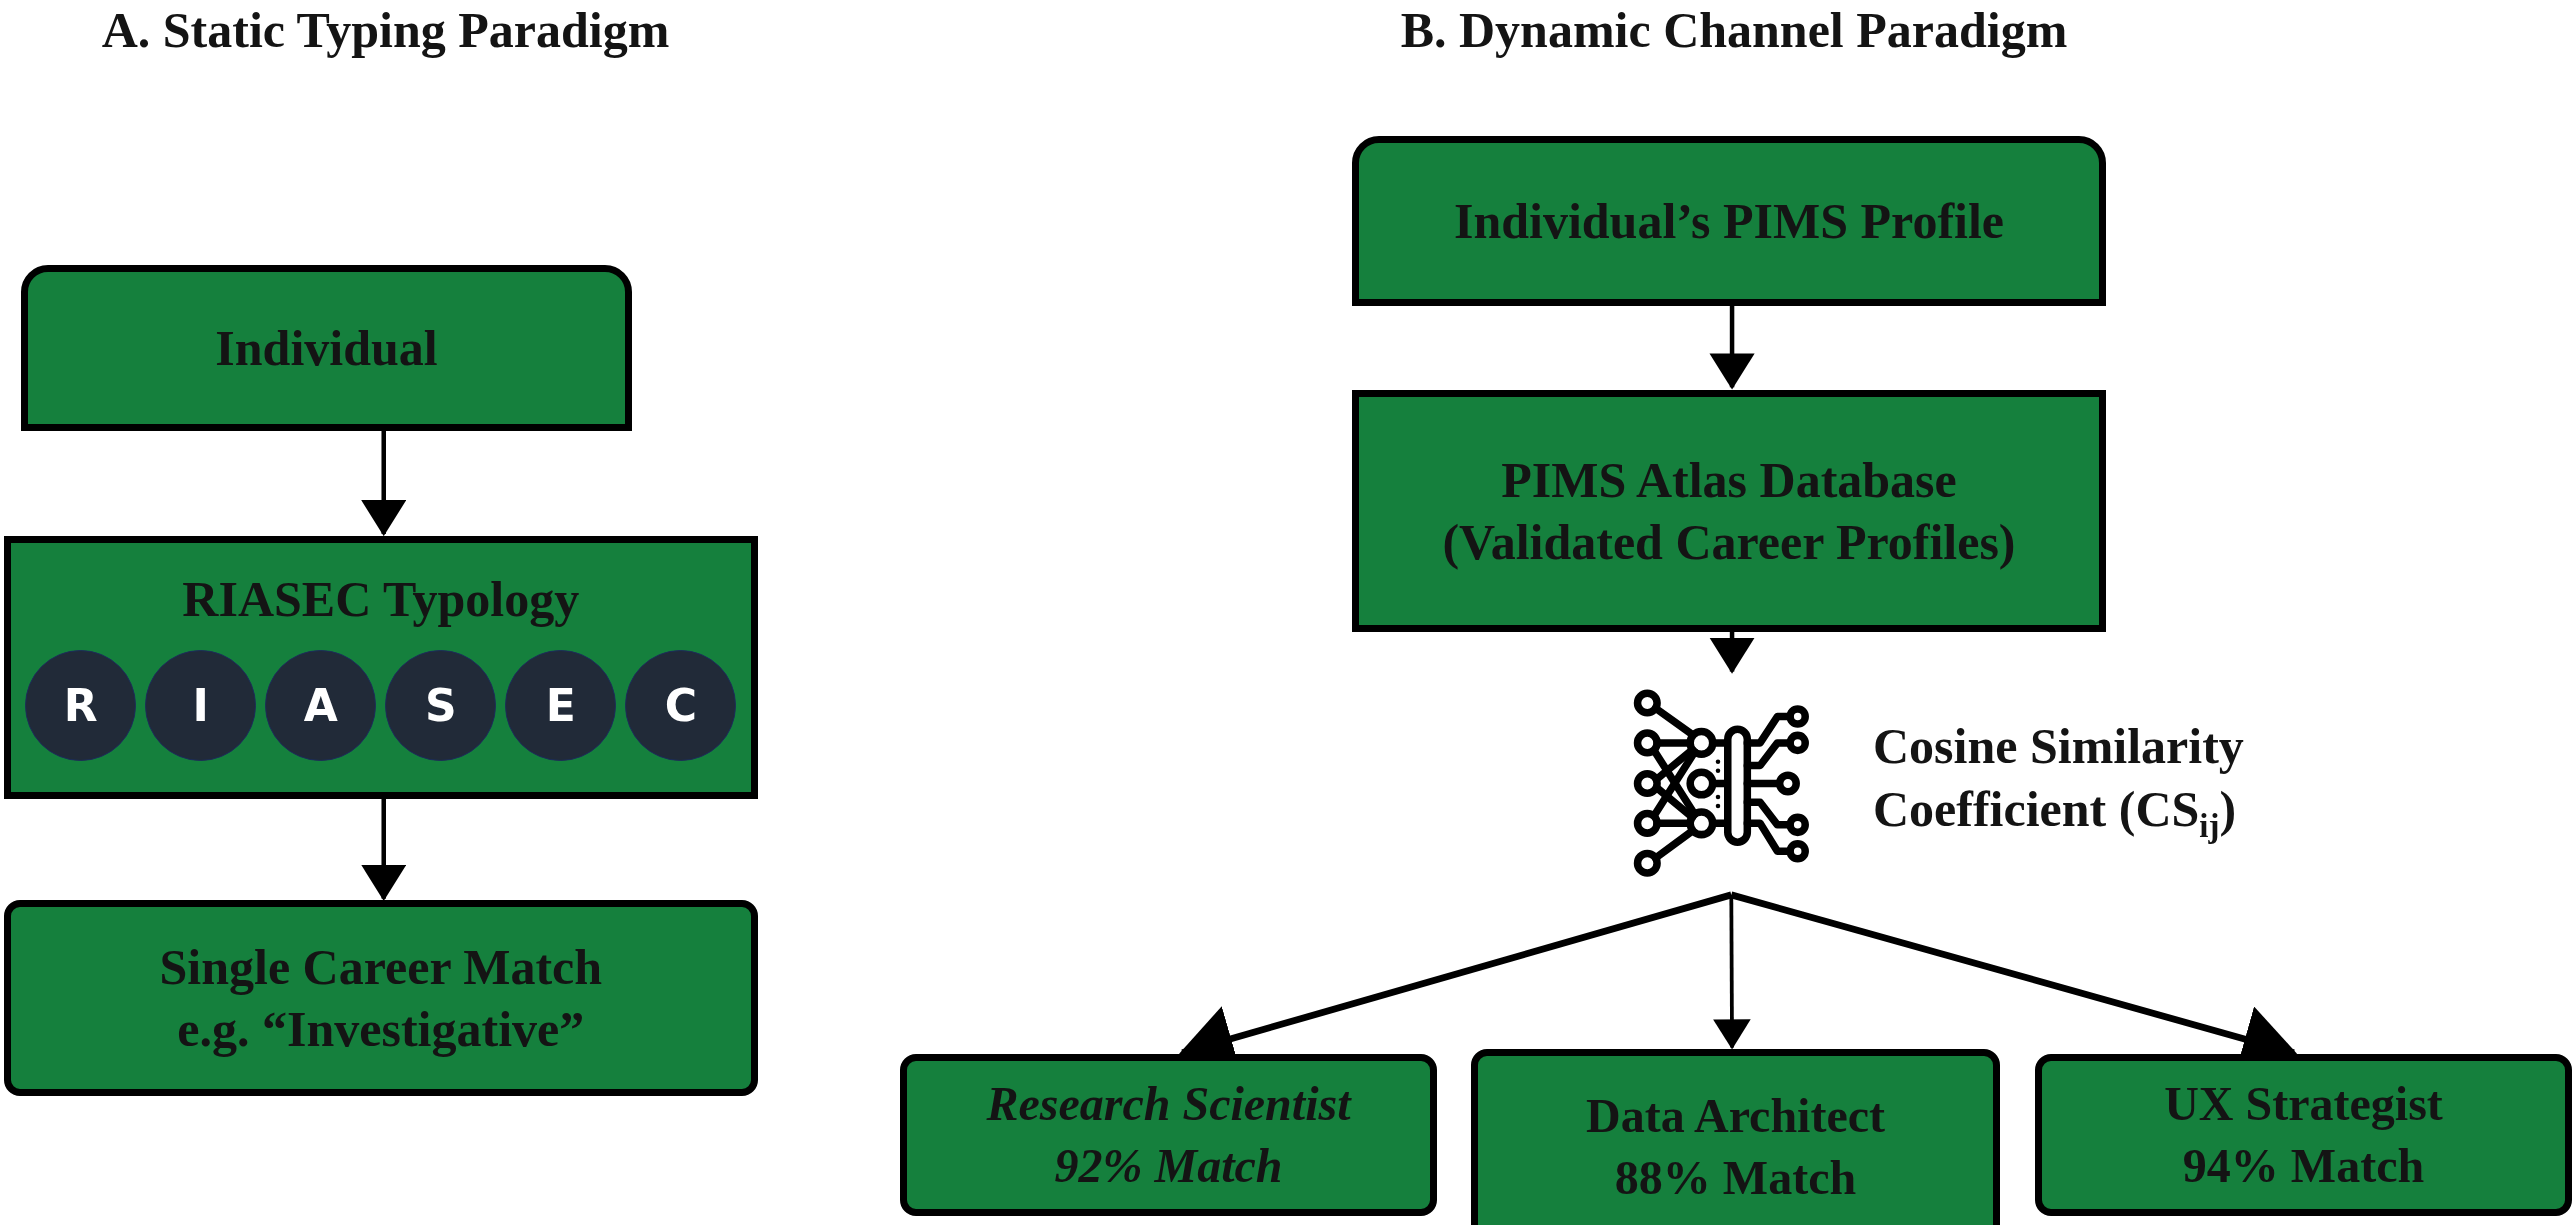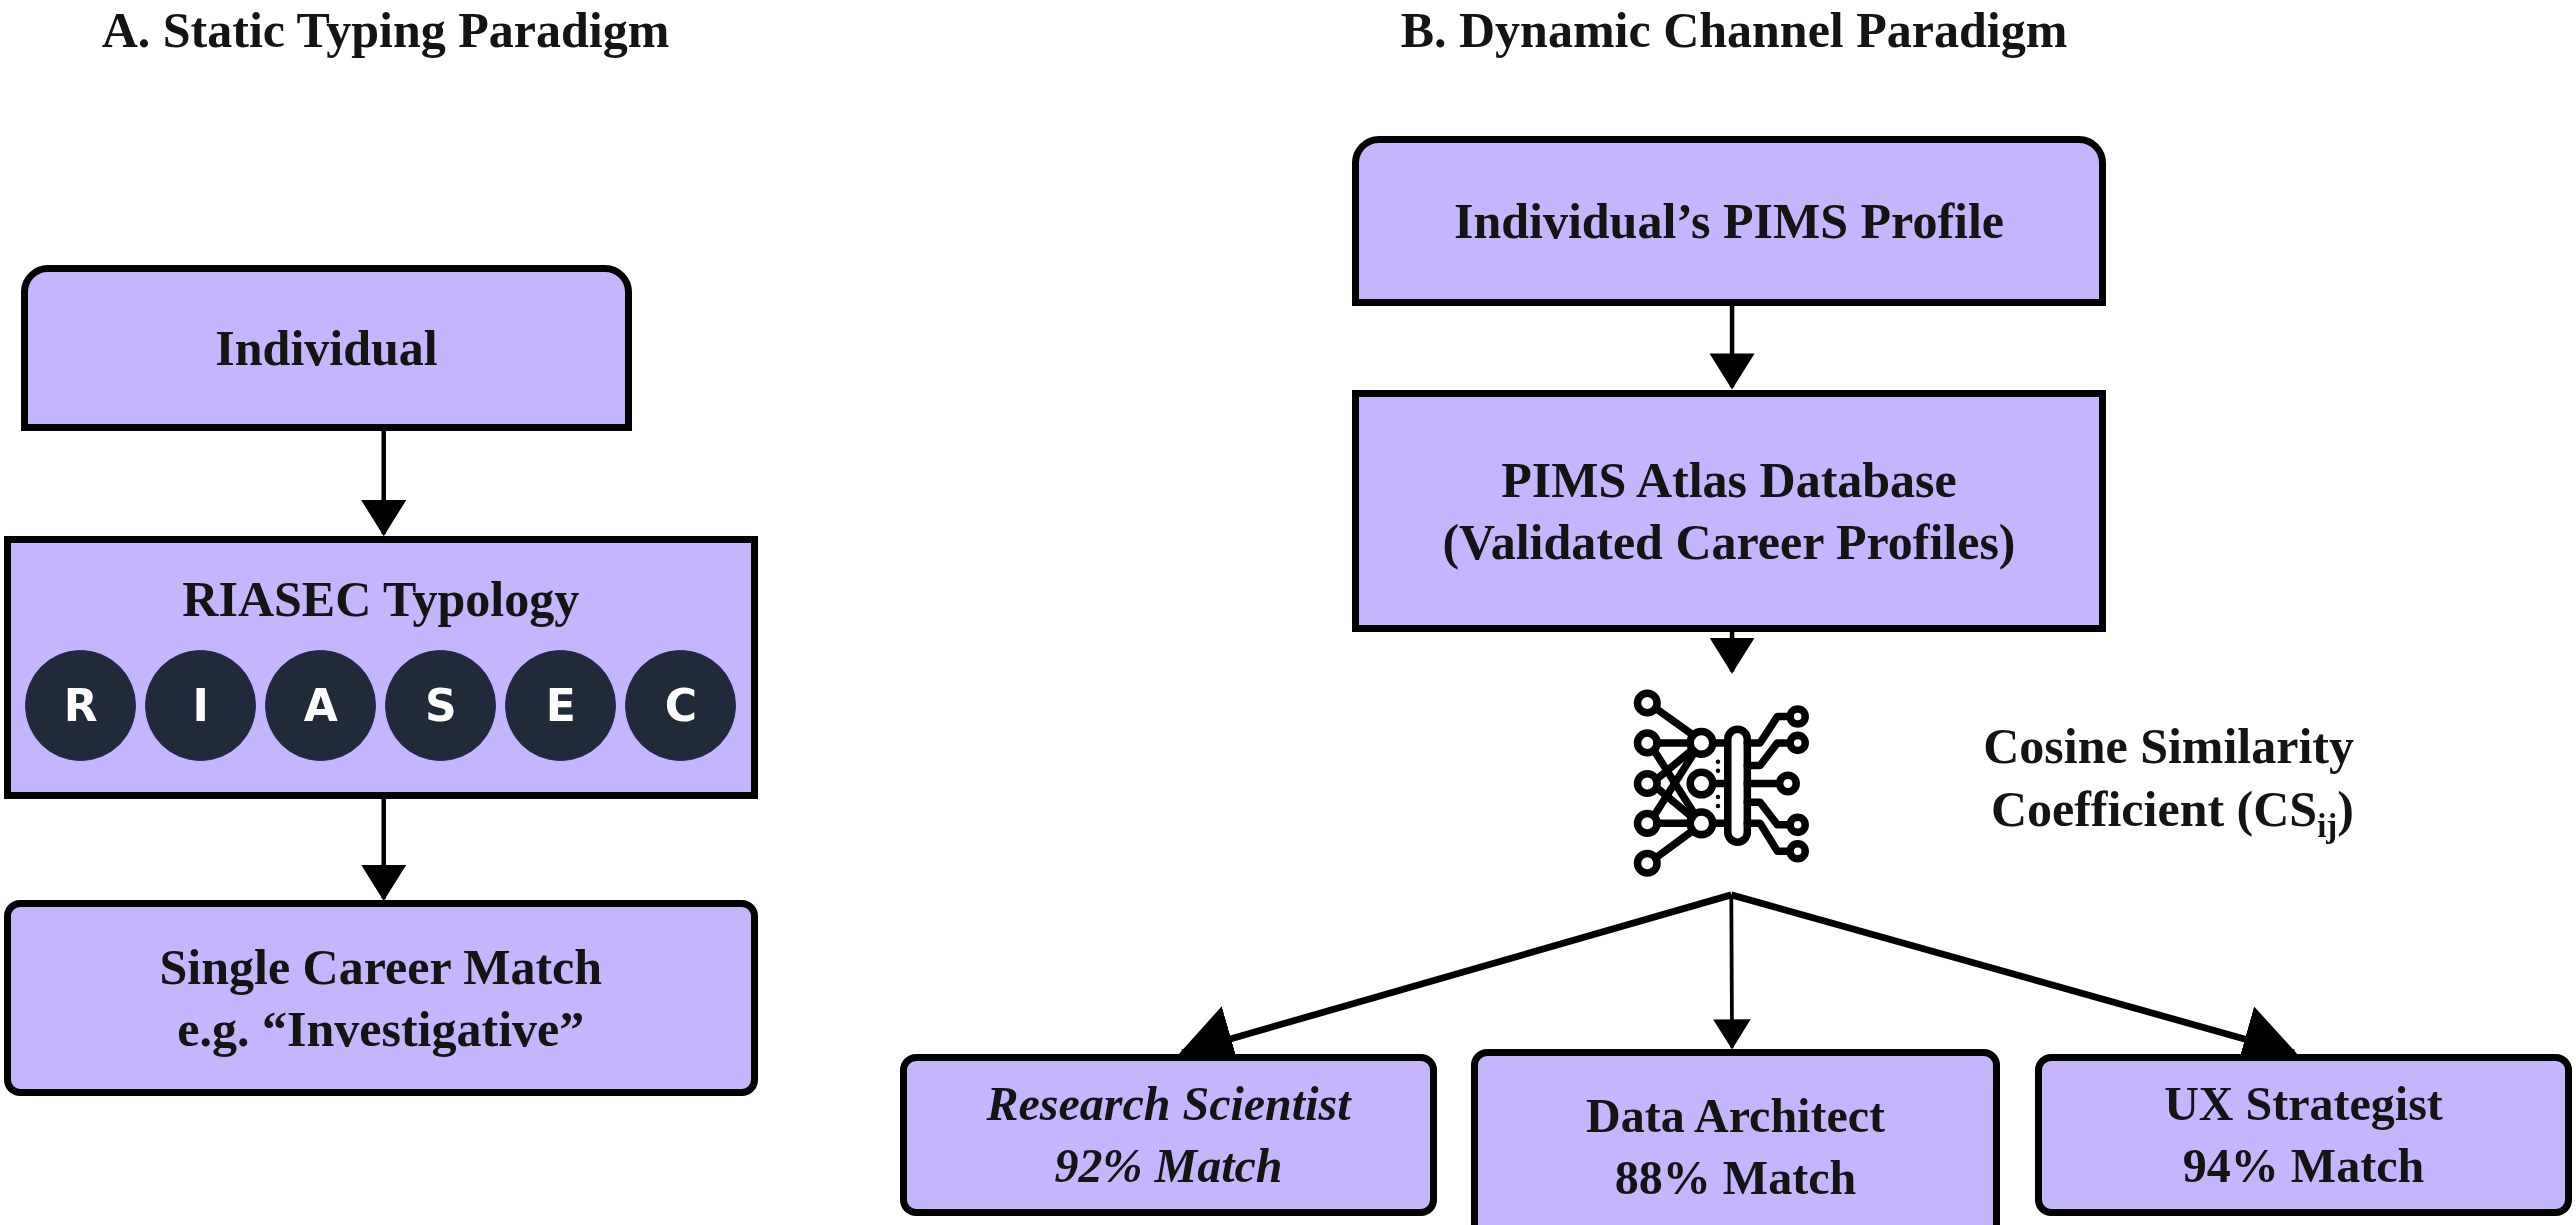--- a/index.html
+++ b/index.html
@@ -1,31 +1,31 @@
 <!DOCTYPE html>
 <html style="font-size:12px"><head>
 <meta charset="utf-8">
 <style>
   html, body { margin: 0; padding: 0; background: #ffffff; }
   body { width: 2576px; height: 1225px; position: relative; overflow: hidden;
          font-family: "Liberation Serif", "DejaVu Serif", serif; color: #141414; }
   .title { position: absolute; top: 0; height: 60px; line-height: 60px; font-size: 50px;
            font-weight: bold; text-align: center; white-space: nowrap; }
-  .box { position: absolute; box-sizing: border-box; border: 7.5px solid #000; background: #c4b5fd;
+  .box { position: absolute; box-sizing: border-box; border: 7.5px solid #000; background: #15803d;
          display: flex; flex-direction: column; align-items: center; justify-content: center;
          text-align: center; font-weight: bold; font-size: 50px; line-height: 1.25; }
   .rounded-top { border-radius: 27px 27px 0 0; }
   .rounded { border-radius: 16px; }
   .square { border-radius: 0; }
   .circle-row { display: flex; gap: 9px; margin-top: 19.6px; }
   .riasec-circle { width: 111px; height: 111px; border-radius: 50%; background: #212a38;
                    border: 1.5px solid #1c2c5a; box-sizing: border-box; color: #fff;
                    font-family: "DejaVu Sans", "Liberation Sans", sans-serif; font-weight: bold;
                    font-size: 44px; display: flex; align-items: center; justify-content: center; }
-  .cs-label { position: absolute; left: 1873px; top: 715px; width: 481px; text-align: right;
+  .cs-label { position: absolute; left: 1873px; top: 715px; width: 481px; text-align: left;
               font-weight: bold; font-size: 50px; line-height: 1.25; }
   .cs-label sub { font-size: 33px; vertical-align: -10.5px; }
   svg.connectors { position: absolute; left: 0; top: 0; }
   .icon-wrap { position: absolute; left: 1632px; top: 688px; width: 181px; height: 197px; }
   .result-box { flex-direction: column; font-size: 48px; line-height: 1.3; }
 </style>
 </head>
 <body>
 
 <svg class="connectors" width="2576" height="1225" viewBox="0 0 3425 1629">

